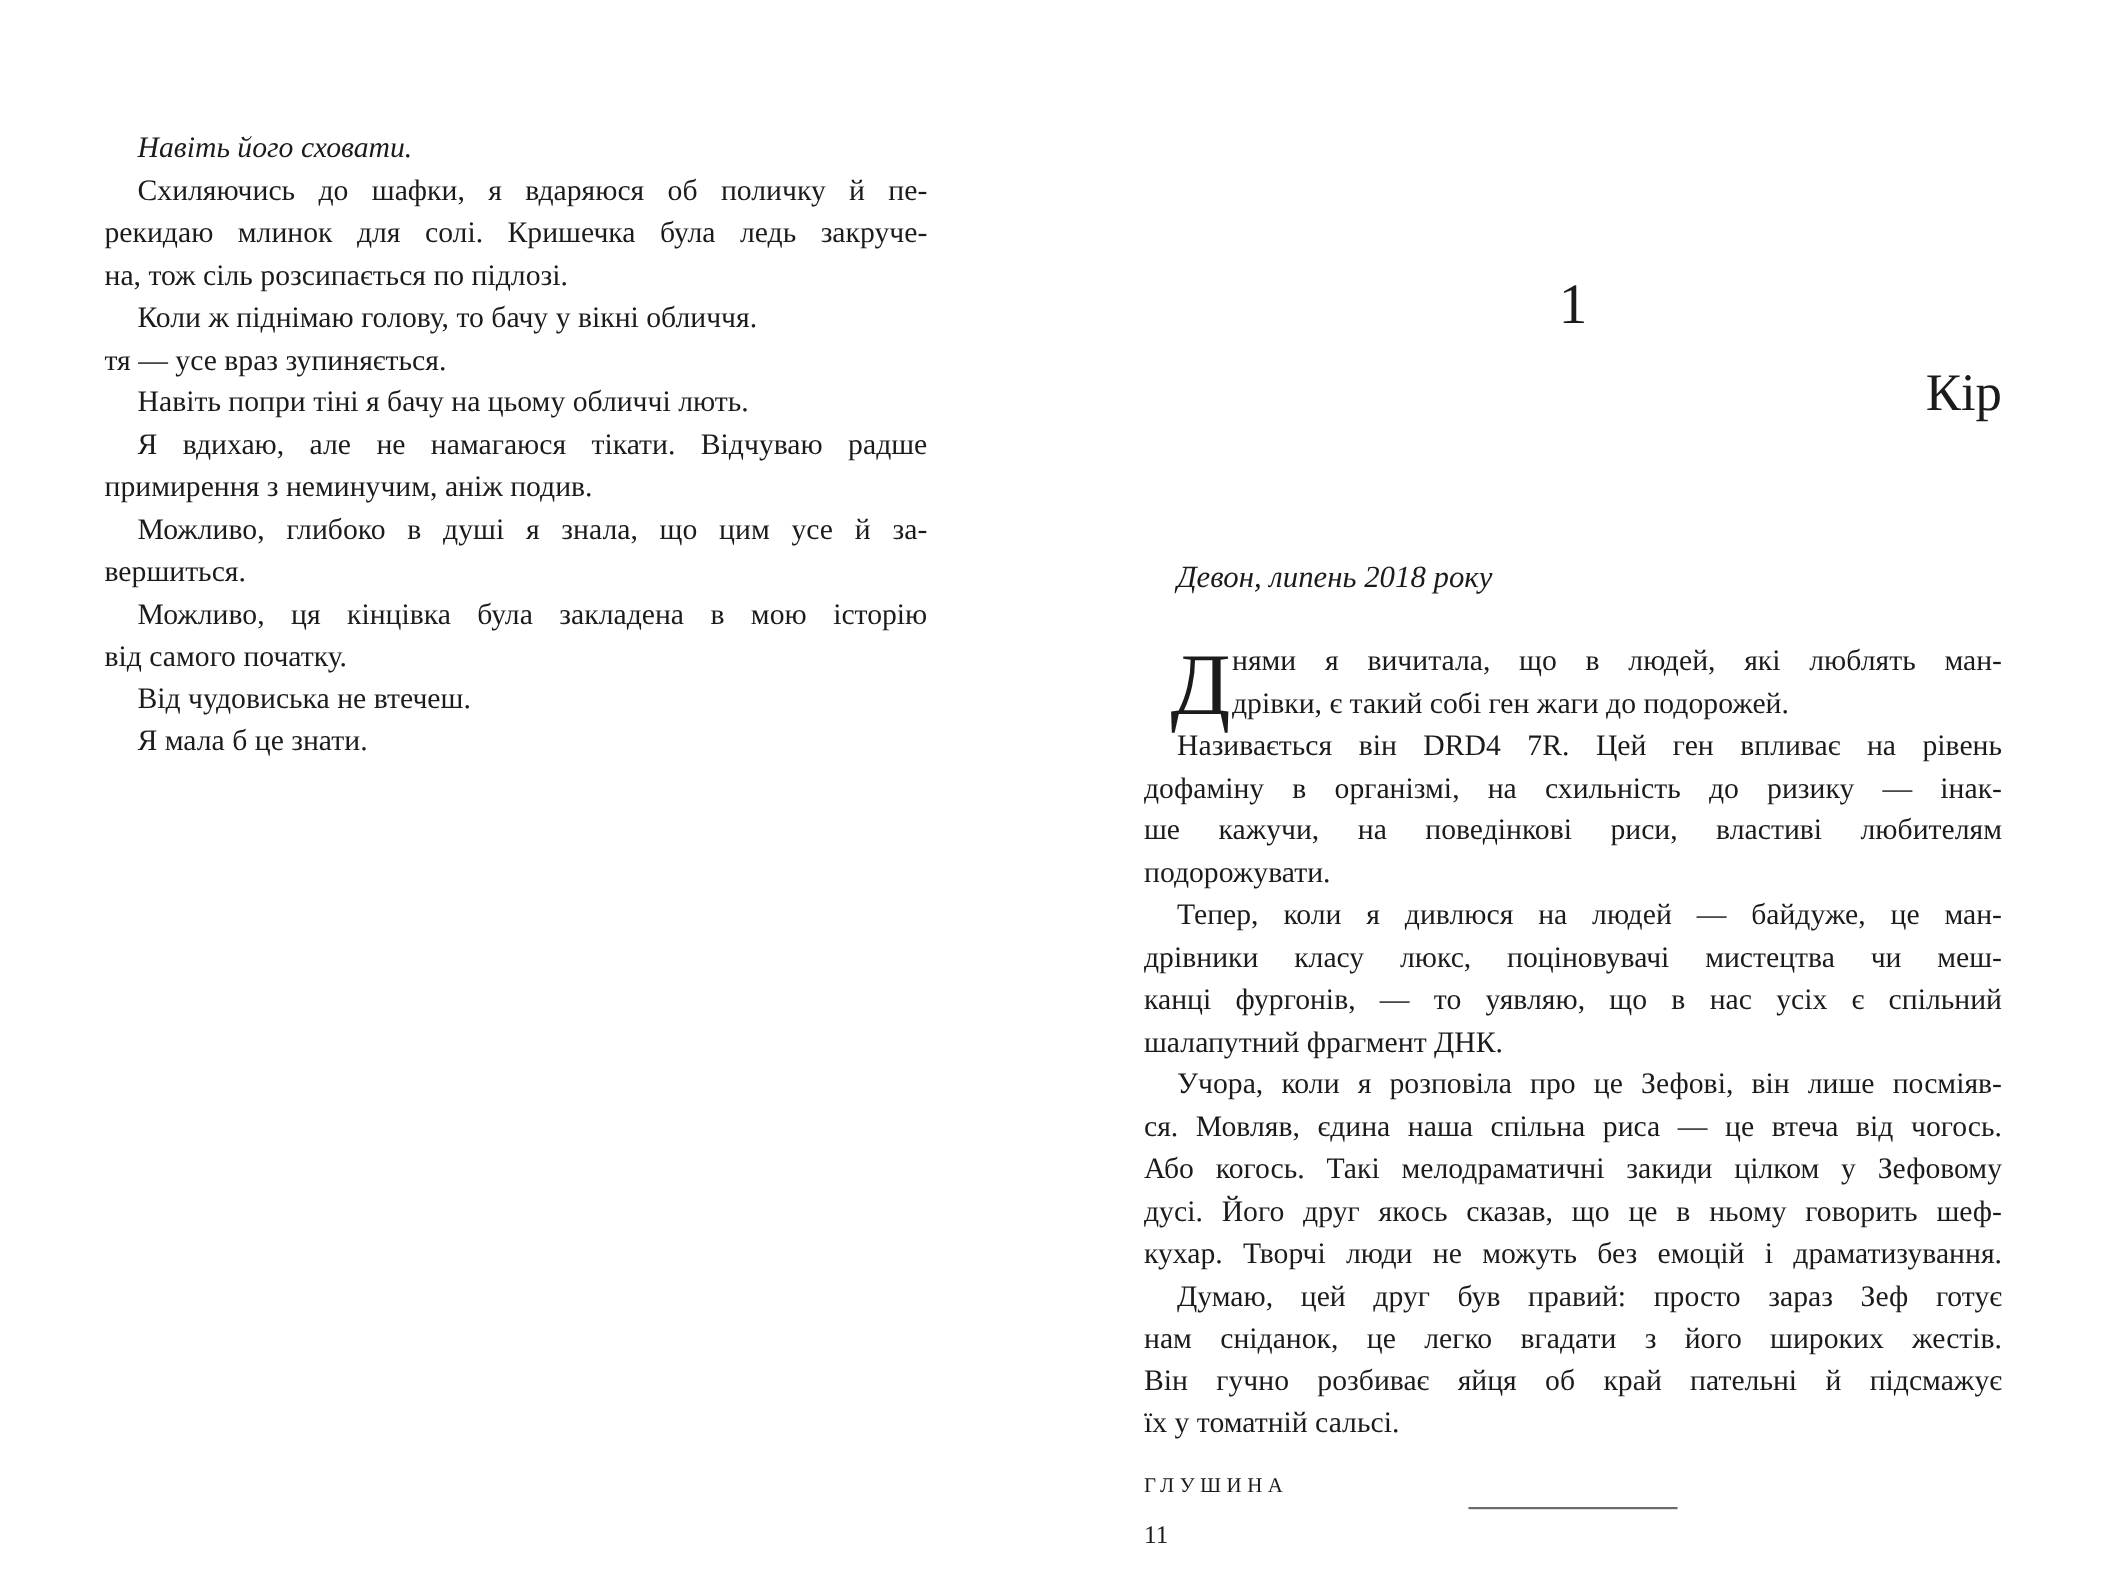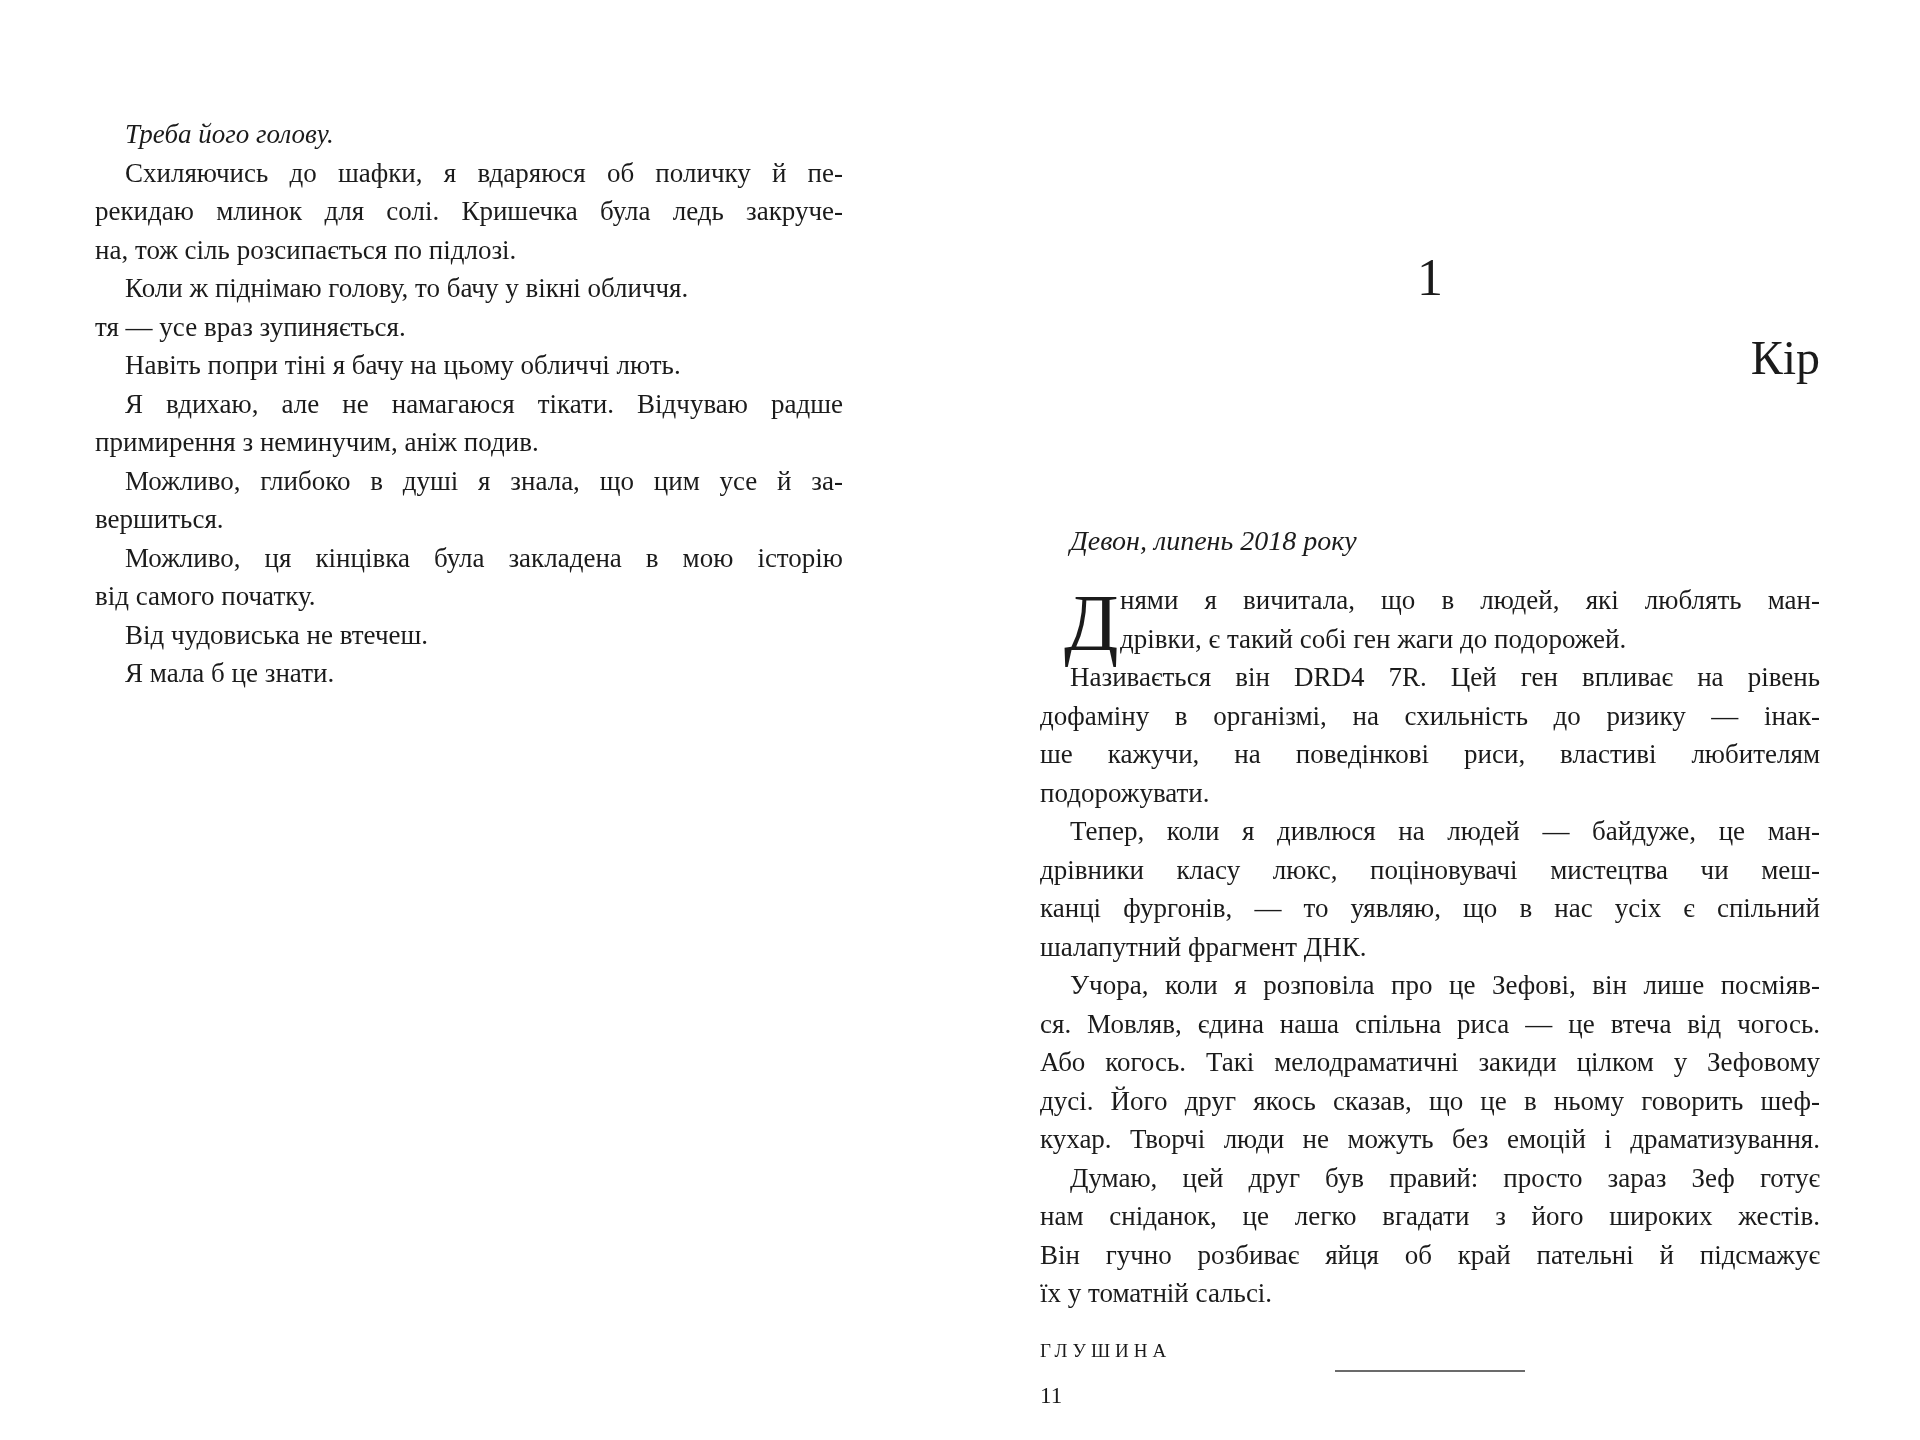--- a/index.html
+++ b/index.html
@@ -19,40 +19,40 @@
   .it{font-style:italic;}
   .dp{padding-left:80px;}
   
   .page-left{position:absolute;left:95px;top:115px;width:748px;}
   
   .page-right{position:absolute;left:1040px;top:0;width:780px;height:1440px;}
   .chapnum{position:absolute;top:252px;left:0;width:100%;text-align:center;
     font-size:52px;line-height:52px;}
   .chaptitle{position:absolute;top:332px;left:0;width:100%;text-align:right;
     font-size:48px;line-height:52px;}
-  .dateline{position:absolute;top:522px;left:0;width:100%;padding-left:30px;box-sizing:border-box;
+  .dateline{position:absolute;top:507px;left:0;width:100%;padding-left:30px;box-sizing:border-box;
     font-size:28px;line-height:38px;font-style:italic;}
   .body-block{position:absolute;top:581px;left:0;width:780px;}
   .dropcap{
     position:absolute;left:24px;top:2px;
     font-size:80px;line-height:80px;font-weight:400;
   }
   
   .footer{position:absolute;top:1340px;left:0;width:100%;text-align:left;}
   .running{font-size:19px;line-height:22px;letter-spacing:5px;font-family:"Liberation Serif","DejaVu Serif",serif;}
   .rule{width:190px;height:2px;margin:8px auto 0 auto;}
   .pagenum{margin-top:11px;font-size:23px;line-height:26px;}
 </style>
 </head>
 <body style="color: rgb(27, 27, 27); background: rgb(255, 255, 255);">
 
 <div class="spread">
 
   <div class="page-left">
-    <div class="line ind it">Треба його голову.</div>
+    <div class="line ind it">Навіть його сховати.</div>
     <div class="line ind j">Схиляючись до шафки, я вдаряюся об поличку й пе-</div>
     <div class="line j">рекидаю млинок для солі. Кришечка була ледь закруче-</div>
     <div class="line">на, тож сіль розсипається по підлозі.</div>
     <div class="line ind">Коли ж піднімаю голову, то бачу у вікні обличчя.</div>
     <div class="line">тя — усе враз зупиняється.</div>
     <div class="line ind">Навіть попри тіні я бачу на цьому обличчі лють.</div>
     <div class="line ind j">Я вдихаю, але не намагаюся тікати. Відчуваю радше</div>
     <div class="line">примирення з неминучим, аніж подив.</div>
     <div class="line ind j">Можливо, глибоко в душі я знала, що цим усе й за-</div>
     <div class="line">вершиться.</div>

